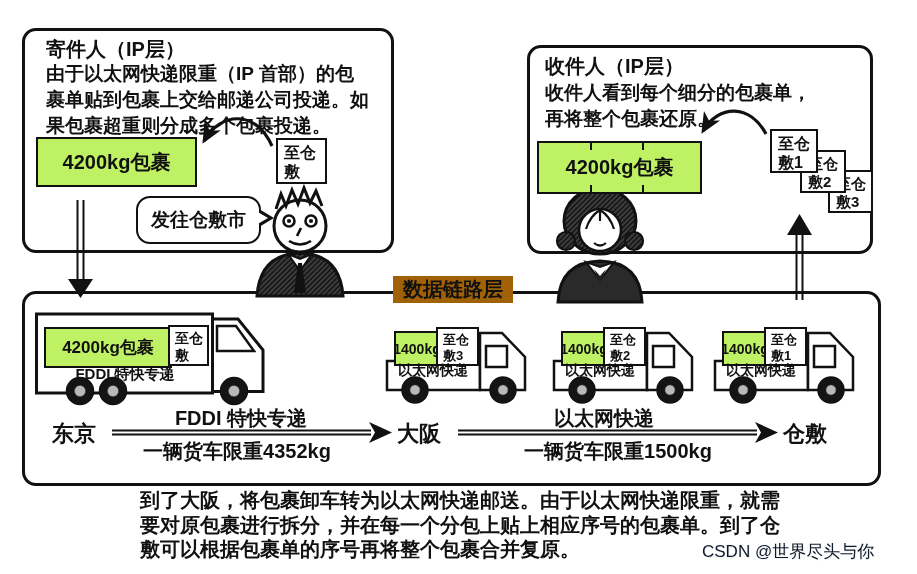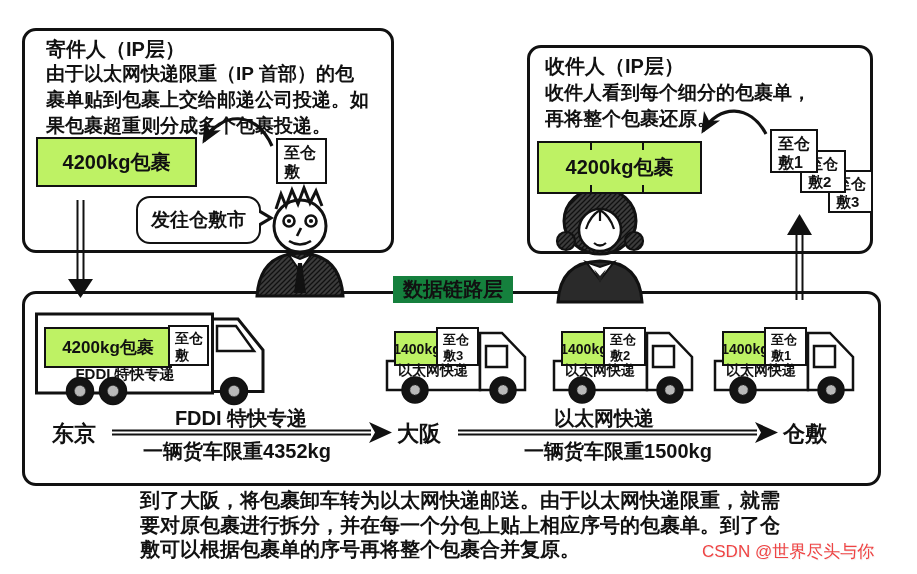--- a/index.html
+++ b/index.html
@@ -19,21 +19,21 @@
   .bubble.point-left::before{content:"";position:absolute;left:-15px;top:11px;
       border:9px solid transparent;border-right:15px solid #111;border-left:0;}
   .bubble.point-left::after{content:"";position:absolute;left:-9px;top:13px;
       border:7px solid transparent;border-right:12px solid #fff;border-left:0;}
   .txt{position:absolute;white-space:nowrap;z-index:3;}
   .ctr{transform:translateX(-50%);}
   .line26{height:26px;}
   .tick{position:absolute;width:2px;height:7px;background:#111;}
   svg.lay{position:absolute;left:0;top:0;z-index:2;pointer-events:none;}
   .z3{z-index:3;}
-  .wm{color:#ef4444;text-shadow:1px 1px 0 #f2f2f2;font-weight:normal;}
+  .wm{color:#0f172a;text-shadow:1px 1px 0 #f2f2f2;font-weight:normal;}
 </style>
 </head>
 <body>
 
 <div id="stage">
 
   <div class="panel" style="left:22px;top:28px;width:366px;height:219px;"></div>
   <div class="panel" style="left:527px;top:45px;width:340px;height:203px;"></div>
   <div class="panel" style="left:22px;top:291px;width:853px;height:189px;"></div>
 
@@ -174,21 +174,21 @@
     <span class="tick" style="left:103px;top:0;"></span>
     <span class="tick" style="left:51px;bottom:0;"></span>
     <span class="tick" style="left:103px;bottom:0;"></span>
   </div>
   <div class="abs z3">
     <div class="tag" style="left:828px;top:170px;width:45px;height:43px;font-size:15px;z-index:1;">至仓敷3</div>
     <div class="tag" style="left:800px;top:150px;width:46px;height:43px;font-size:15px;z-index:2;">至仓敷2</div>
     <div class="tag" style="left:770px;top:129px;width:48px;height:44px;font-size:16px;z-index:3;">至仓敷1</div>
   </div>
 
-  <div class="txt" style="left:393px;top:276px;font-size:20px;background:#15803d;padding:0 10px;">数据链路层</div>
+  <div class="txt" style="left:393px;top:276px;font-size:20px;background:#a16207;padding:0 10px;">数据链路层</div>
 
   <div class="abs z3" style="left:44px;top:325px;width:165px;height:41px;">
     <div class="boxed" style="left:0;top:2px;width:124px;height:37px;font-size:17px;">4200kg包裹</div>
     <div class="tag" style="left:124px;top:0;width:41px;height:41px;font-size:14px;padding-left:5px;">至仓敷</div>
   </div>
   <div class="txt ctr" style="left:125px;top:365px;font-size:15px;">FDDI 特快专递</div>
 
   <div class="abs z3" style="left:394px;top:327px;width:85px;height:39px;">
     <div class="boxed" style="left:0;top:4px;width:42px;height:31px;font-size:14px;">1400kg</div>
     <div class="tag" style="left:42px;top:0;width:43px;height:39px;font-size:13px;padding-left:5px;">至仓敷3</div>

